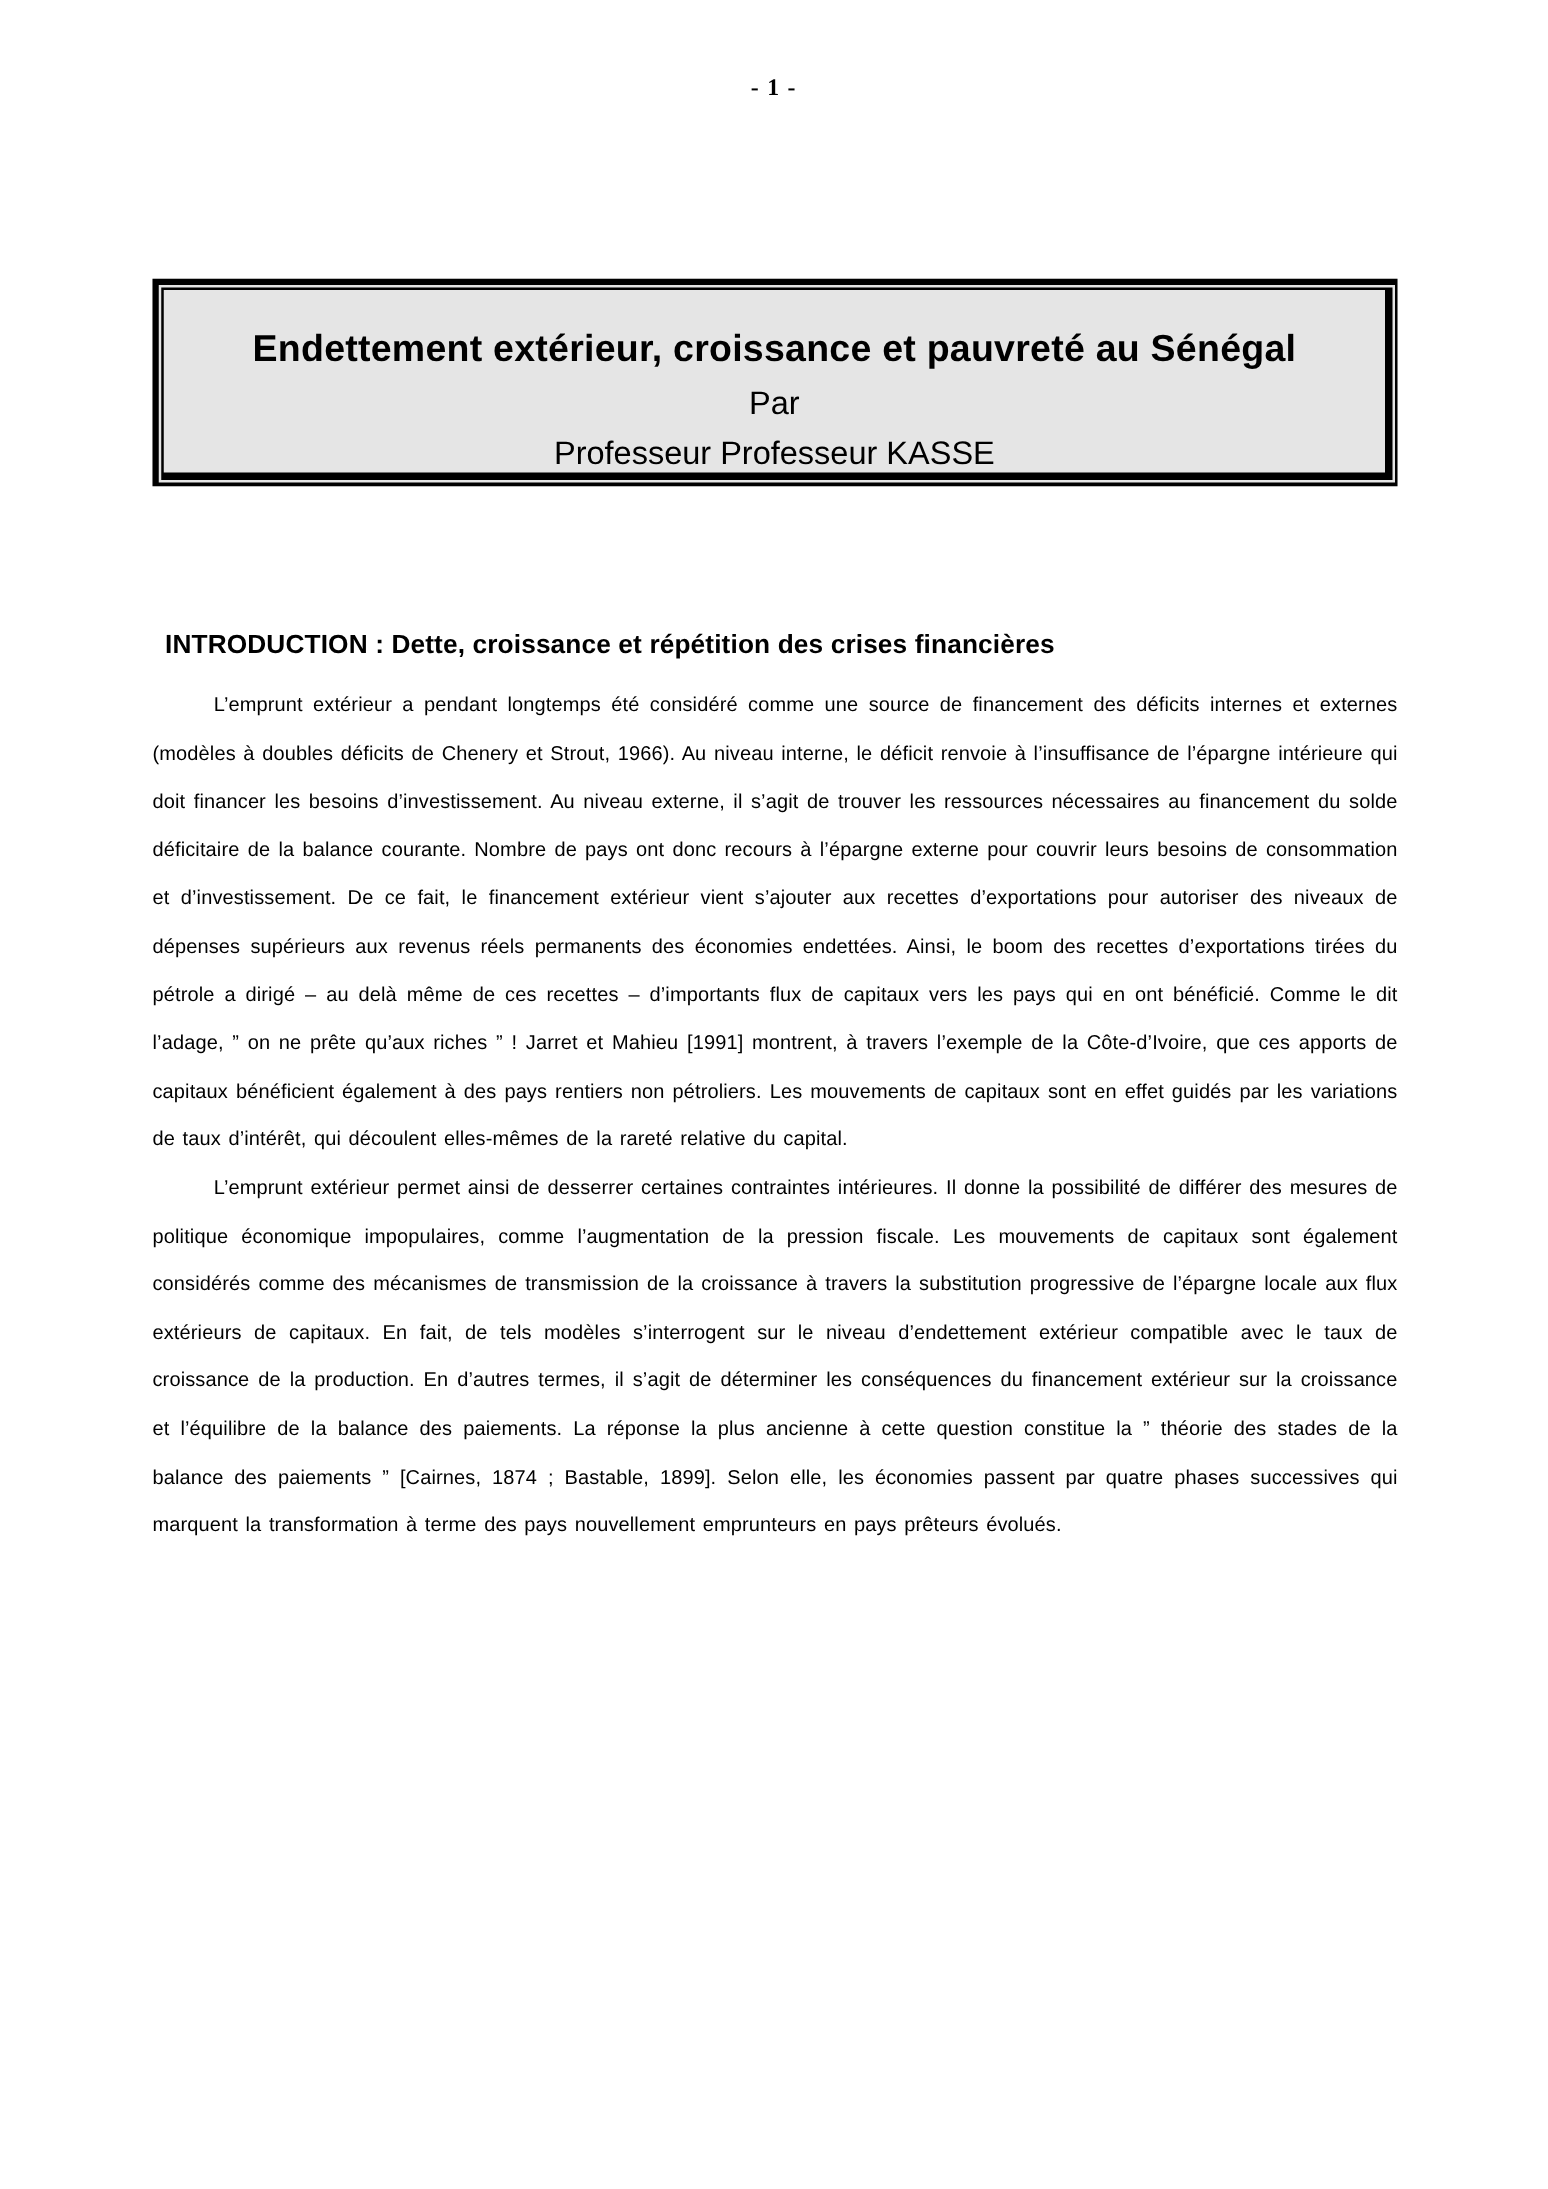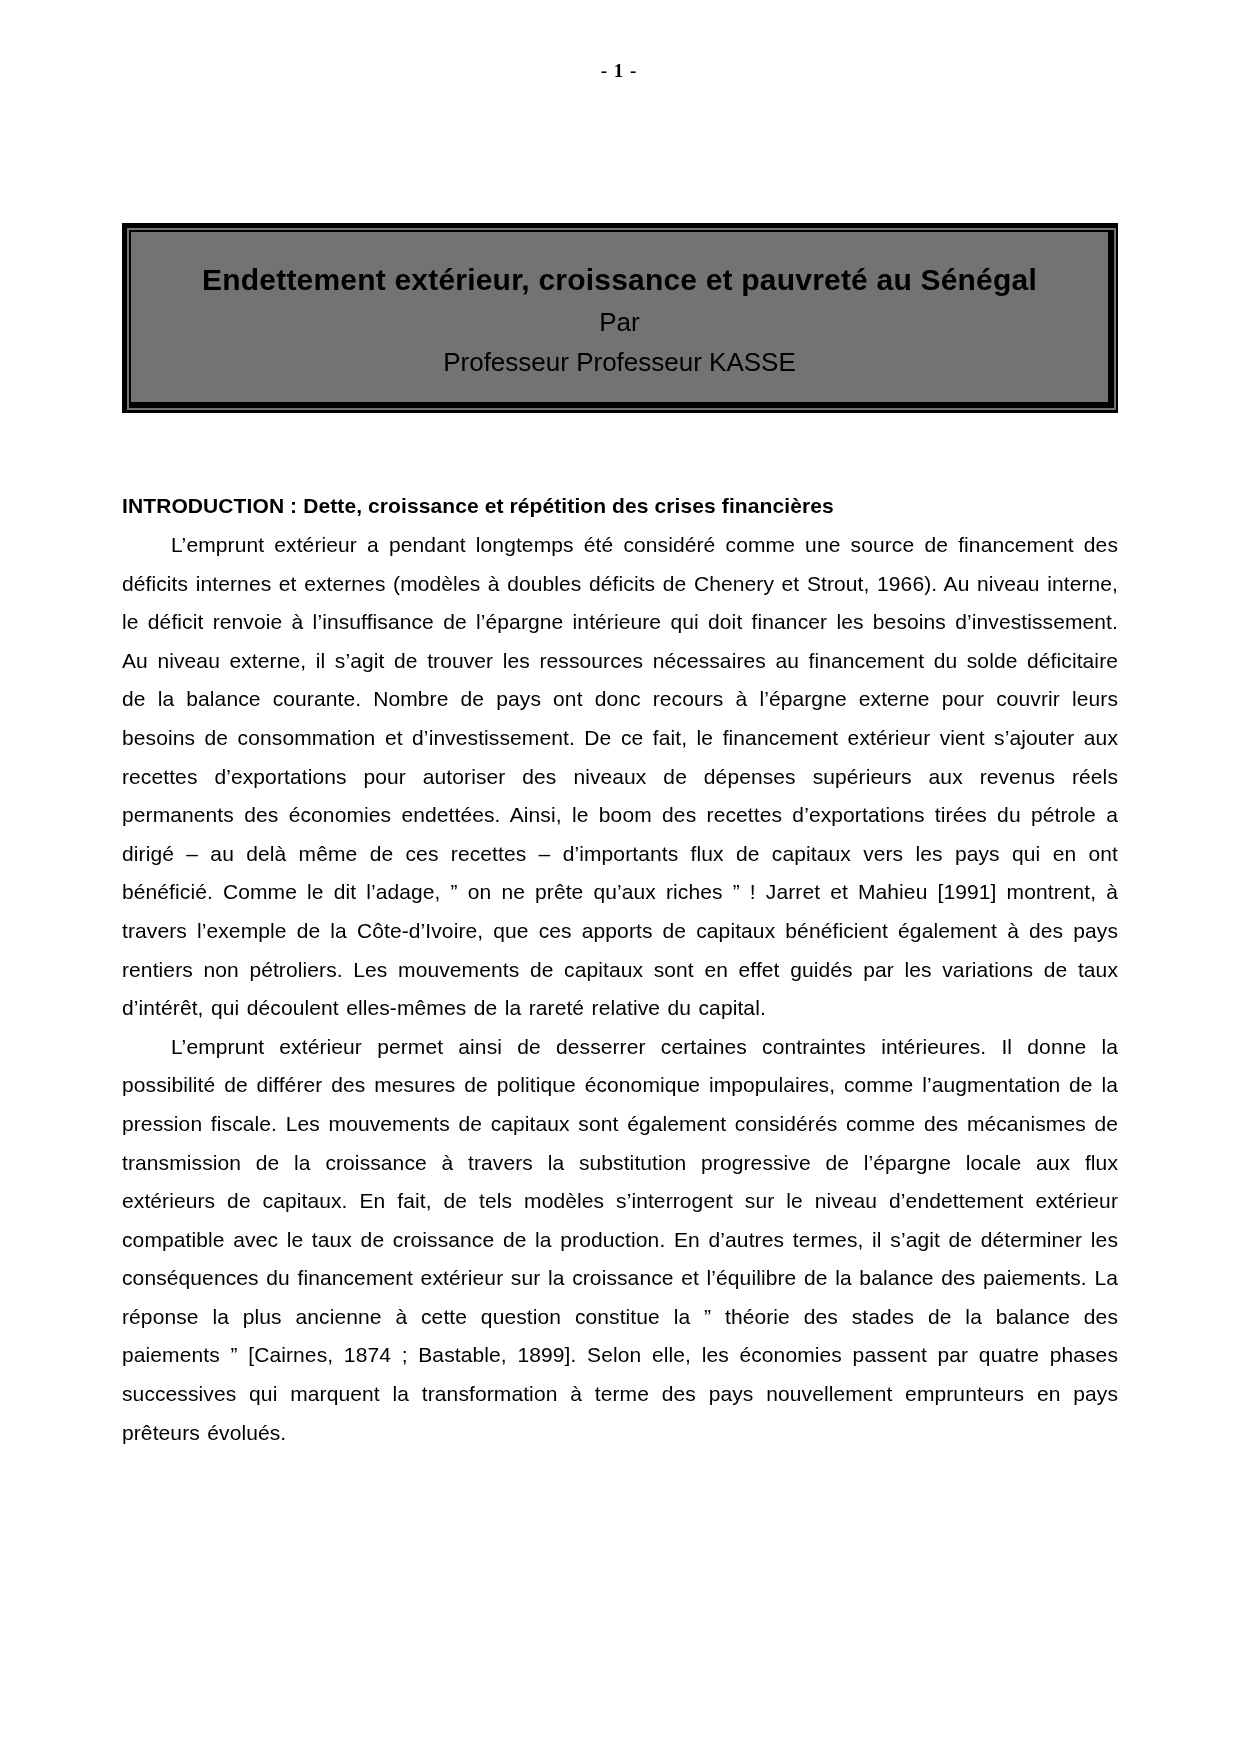--- a/index.html
+++ b/index.html
@@ -26,27 +26,27 @@
     font-weight: bold;
     font-size: 19px;
     letter-spacing: 1px;
   }
   
   .title-box-outer {
     position: absolute;
     left: 122px;
     top: 223px;
     width: 996px;
-    height: 190px;
+    height: 166px;
     box-sizing: border-box;
     border-style: solid;
     border-color: #000000;
     border-width: 5px 2px 3px 5px; 
     padding: 2px;
-    background: #737373;
+    background: #e5e5e5;
   }
   .title-box-inner {
     box-sizing: border-box;
     width: 100%;
     height: 100%;
     border-style: solid;
     border-color: #000000;
     border-width: 2px 6px 6px 2px; 
     text-align: center;
     padding-top: 26px;
@@ -64,31 +64,31 @@
     font-size: 26px;
     line-height: 40px;
   }
   .content {
     position: absolute;
     left: 122px;
     top: 486px;
     width: 996px;
   }
   .section-heading {
-    margin: 0;
+    margin: 10px;
     font-size: 21px;
     font-weight: bold;
     line-height: 40px;
     letter-spacing: 0.1px;
   }
   .body-paragraph {
     margin: 0;
     text-align: justify;
     text-indent: 49px;
-    font-size: 21px;
+    font-size: 16px;
     line-height: 38.6px;
     letter-spacing: 0.1px;
     word-spacing: 1.5px;
   }
 </style>
 </head>
 <body>
 
 <div class="page">
 

